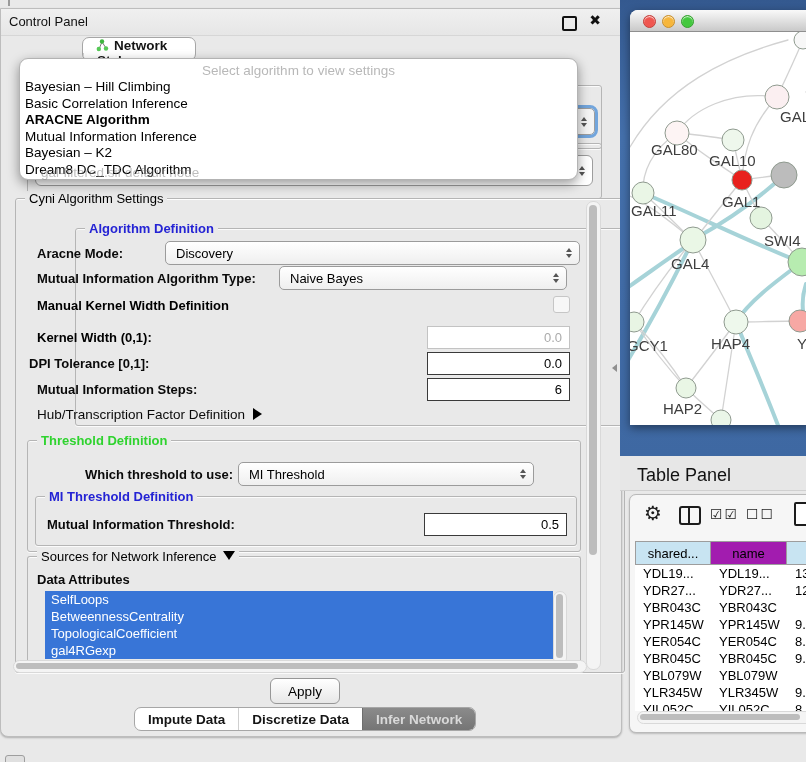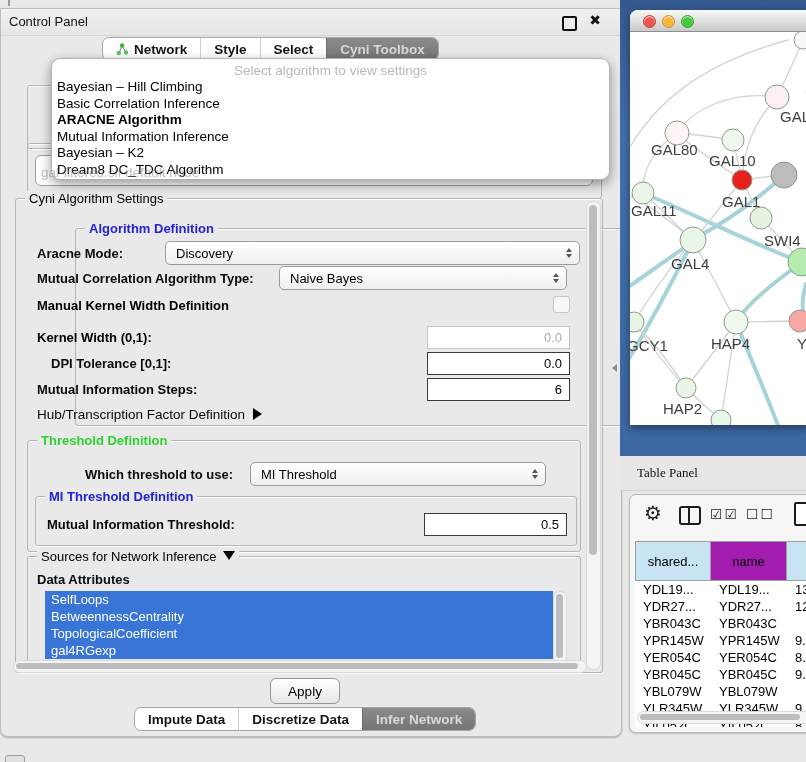--- a/index.html
+++ b/index.html
@@ -16,21 +16,21 @@
   #close-icon{right:20px;top:3px;font-size:14px;font-weight:700;color:#111;font-family:"DejaVu Sans",sans-serif;}
   
   .tabbar{display:flex;background:#fff;border:1px solid #a6a6a6;border-radius:7px;
     overflow:hidden;font-size:13.5px;font-weight:700;color:#151515;height:22px;align-items:stretch;}
   .tab{display:flex;align-items:center;gap:5px;padding:0 13px;white-space:nowrap;}
   .tab + .tab{border-left:1px solid #cfcfcf;}
   .tab.sel{background:linear-gradient(#8b8b8b,#757575);color:#d9d9d9;border-left-color:#6e6e6e;}
   
   #algo-popup{left:18px;top:49px;width:559px;height:122px;background:#fff;
     border:1px solid #b3b3b3;border-radius:9px;box-shadow:0 4px 12px rgba(0,0,0,.40);z-index:30;
-    padding-top:3px;box-sizing:border-box;margin-left:32px;}
+    padding-top:3px;box-sizing:border-box;}
   #popup-placeholder{text-align:center;color:#b8b8b8;font-size:13.5px;height:17px;line-height:17px;}
   .pop-item{padding:0 0 0 5px;font-size:13.5px;line-height:16.6px;color:#000;}
   .pop-item.sel{font-weight:700;}
   #ghost-combo-text{left:40px;top:156px;font-size:13.5px;color:#7e7e7e;opacity:.5;z-index:31;}
   
   .groupbox{border:1px solid #b5b5b5;border-radius:3px;
     box-shadow:inset 0 1px 0 rgba(255,255,255,.8),0 1px 0 rgba(255,255,255,.8);}
   #combo-frag{left:548px;top:99px;width:44px;height:25px;background:#f4f4f4;border:1px solid #9d9d9d;
     border-radius:5px;outline:3px solid #72a5dc;outline-offset:0;z-index:5;}
   #bg-combo2{left:34px;top:146px;width:556px;height:29px;background:#fff;border:1px solid #9d9d9d;border-radius:6px;z-index:5;}
@@ -73,33 +73,33 @@
   #net-titlebar{left:0;top:0;width:100%;height:22px;border-radius:8px 0 0 0;
     background:linear-gradient(#f9f9f9,#c9c9c9);border-bottom:1px solid #8f8f8f;box-sizing:border-box;}
   .tl{position:absolute;top:4.5px;width:13px;height:13px;border-radius:50%;box-shadow:inset 0 1px 1px rgba(255,255,255,.8);}
   #tl-red{left:13px;background:#ef5650;border:1px solid #c2413c;box-sizing:border-box;}
   #tl-yellow{left:32px;background:#f6b63c;border:1px solid #c78f2d;box-sizing:border-box;}
   #tl-green{left:51px;background:#43c83e;border:1px solid #35a02f;box-sizing:border-box;}
   #net-canvas{left:0;top:22px;width:176px;height:393px;overflow:hidden;}
   .nlabel{font-family:"Liberation Sans",sans-serif;font-size:15px;fill:#3e3e3e;}
   
   #tp-bar{left:620px;top:456px;width:186px;height:34px;background:#e7e7e7;border-bottom:1px solid #d0d0d0;}
-  #tp-title{left:17px;top:9px;font-size:13px;color:#111;font-family:Liberation Serif, serif;}
+  #tp-title{left:17px;top:9px;font-size:18px;color:#111;}
   #tp-container{left:629px;top:494px;width:190px;height:237px;background:#f6f6f6;
     border:1px solid #b9b9b9;border-radius:7px;box-shadow:0 1px 2px rgba(0,0,0,.2);overflow:hidden;}
   .tp-icon{position:absolute;color:#1c1c1c;font-family:"DejaVu Sans",sans-serif;}
   #icon-gear{left:14px;top:6px;font-size:20px;}
   #icon-columns{left:49px;top:11px;width:18px;height:15px;border:2px solid #1c1c1c;border-radius:3px;}
   #icon-columns::after{content:"";position:absolute;left:7px;top:0;width:2px;height:100%;background:#1c1c1c;}
   #icon-checked{left:80px;top:11px;font-size:14px;letter-spacing:2px;}
   #icon-unchecked{left:116px;top:11px;font-size:14px;letter-spacing:2px;}
   #icon-doc{left:164px;top:7px;width:15px;height:20px;border:2px solid #1c1c1c;border-radius:2px;background:#fff;}
   #tp-table{left:5px;top:46px;width:240px;}
   .th-row,.td-row{display:flex;}
-  .th{box-sizing:border-box;width:76px;height:40px;font-size:13px;display:flex;align-items:center;
+  .th{box-sizing:border-box;width:76px;height:24px;font-size:13px;display:flex;align-items:center;
     justify-content:center;border:1px solid #9d9d9d;border-left:none;color:#000;}
   .th:first-child{border-left:1px solid #9d9d9d;}
   .th.blue{background:#c8e4f2;}
   .th.gray{background:#a21caf;}
   .td{box-sizing:border-box;width:76px;height:17px;font-size:13px;line-height:17px;
     padding-left:8px;color:#000;background:#fff;white-space:nowrap;overflow:hidden;}
   #tp-rows{max-height:146px;overflow:hidden;background:#fff;}
   #tp-hscroll{left:7px;top:216px;width:176px;height:11px;}
   
   #splitter-arrow{left:612px;top:364px;width:0;height:0;border-top:4px solid transparent;
@@ -113,21 +113,21 @@
 <div id="screen">
   <div class="abs" id="top-frag"></div>
 
   <div class="abs" id="control-panel">
     <div class="abs" id="cp-titlebar">
       <span class="abs" id="cp-title">Control Panel</span>
       <span class="abs" id="float-icon"></span>
       <span class="abs" id="close-icon">✖</span>
     </div>
 
-    <div class="abs tabbar" style="left:101px;top:28px;">
+    <div class="abs tabbar" style="left:81px;top:28px;flex-direction:column;">
       <div class="tab">
         <svg width="13" height="13" viewBox="0 0 13 13">
           <line x1="3" y1="10" x2="6" y2="3" stroke="#777" stroke-width="1"></line>
           <line x1="6" y1="3" x2="10" y2="9" stroke="#777" stroke-width="1"></line>
           <circle cx="6" cy="2.5" r="2.2" fill="#3db53d"></circle>
           <circle cx="2.8" cy="10" r="2.2" fill="#57c957"></circle>
           <circle cx="10" cy="9.5" r="2.2" fill="#57c957"></circle>
         </svg>
         <span>Network</span>
       </div>
@@ -163,66 +163,66 @@
           <div class="pop-item">Bayesian – Hill Climbing</div>
           <div class="pop-item">Basic Correlation Inference</div>
           <div class="pop-item sel">ARACNE Algorithm</div>
           <div class="pop-item">Mutual Information Inference</div>
           <div class="pop-item">Bayesian – K2</div>
           <div class="pop-item">Dream8 DC_TDC Algorithm</div>
         </div>
     </div>
     <div class="abs" id="ghost-combo-text">gal-filtered.sif default node</div>
 
-    <div class="abs groupbox" style="left:14px;top:189px;width:586px;height:473px;">
+    <div class="abs groupbox" style="left:14px;top:189px;width:586px;height:473px;padding-left:22px;">
       <span class="gtitle">Cyni Algorithm Settings</span>
     </div>
 
     <div class="abs groupbox" style="left:26px;top:219px;width:552px;height:196px;margin-left:48px;">
       <span class="gtitle blue">Algorithm Definition</span>
     </div>
     <span class="lbl" style="left:36px;top:237px;">Aracne Mode:</span>
     <div class="combo" style="left:136px;top:232px;width:415px;margin-left:28px;">
       <span>Discovery</span>
       <span class="spinners">
           <span class="tri-up"></span>
           <span class="tri-dn"></span>
         </span>
     </div>
-    <span class="lbl" style="left:36px;top:262px;">Mutual Correlation Algorithm Type:</span>
+    <span class="lbl" style="left:36px;top:262px;">Mutual Information Algorithm Type:</span>
     <div class="combo" style="left:278px;top:257px;width:288px;">
       <span>Naive Bayes</span>
       <span class="spinners">
           <span class="tri-up"></span>
           <span class="tri-dn"></span>
         </span>
     </div>
     <span class="lbl dis" style="left:36px;top:289px;">Manual Kernel Width Definition</span>
     <span class="checkbox" style="left:552px;top:287px;"></span>
     <span class="lbl dis" style="left:36px;top:321px;">Kernel Width (0,1):</span>
     <div class="field dis" style="left:426px;top:317px;width:143px;">
       <span>0.0</span>
     </div>
-    <span class="lbl" style="left:50px;top:347px;">DPI Tolerance [0,1]:</span>
+    <span class="lbl" style="left:28px;top:347px;">DPI Tolerance [0,1]:</span>
     <div class="field" style="left:426px;top:343px;width:143px;">
       <span>0.0</span>
     </div>
     <span class="lbl" style="left:36px;top:373px;">Mutual Information Steps:</span>
     <div class="field" style="left:426px;top:369px;width:143px;">
       <span>6</span>
     </div>
     <span class="lbl plain" style="left:36px;top:398px;font-size:13.5px;">
       <span>Hub/Transcription Factor Definition</span><span class="arrow-right"></span>
     </span>
 
     <div class="abs groupbox" style="left:26px;top:431px;width:552px;height:110px;">
       <span class="gtitle green">Threshold Definition</span>
     </div>
     <span class="lbl" style="left:84px;top:458px;">Which threshold to use:</span>
-    <div class="combo" style="left:237px;top:453px;width:296px;margin-left:12px;">
+    <div class="combo" style="left:237px;top:453px;width:296px;">
       <span>MI Threshold</span>
       <span class="spinners">
           <span class="tri-up"></span>
           <span class="tri-dn"></span>
         </span>
     </div>
     <div class="abs groupbox" style="left:34px;top:487px;width:540px;height:48px;">
       <span class="gtitle blue">MI Threshold Definition</span>
     </div>
     <span class="lbl" style="left:46px;top:508px;">Mutual Information Threshold:</span>

